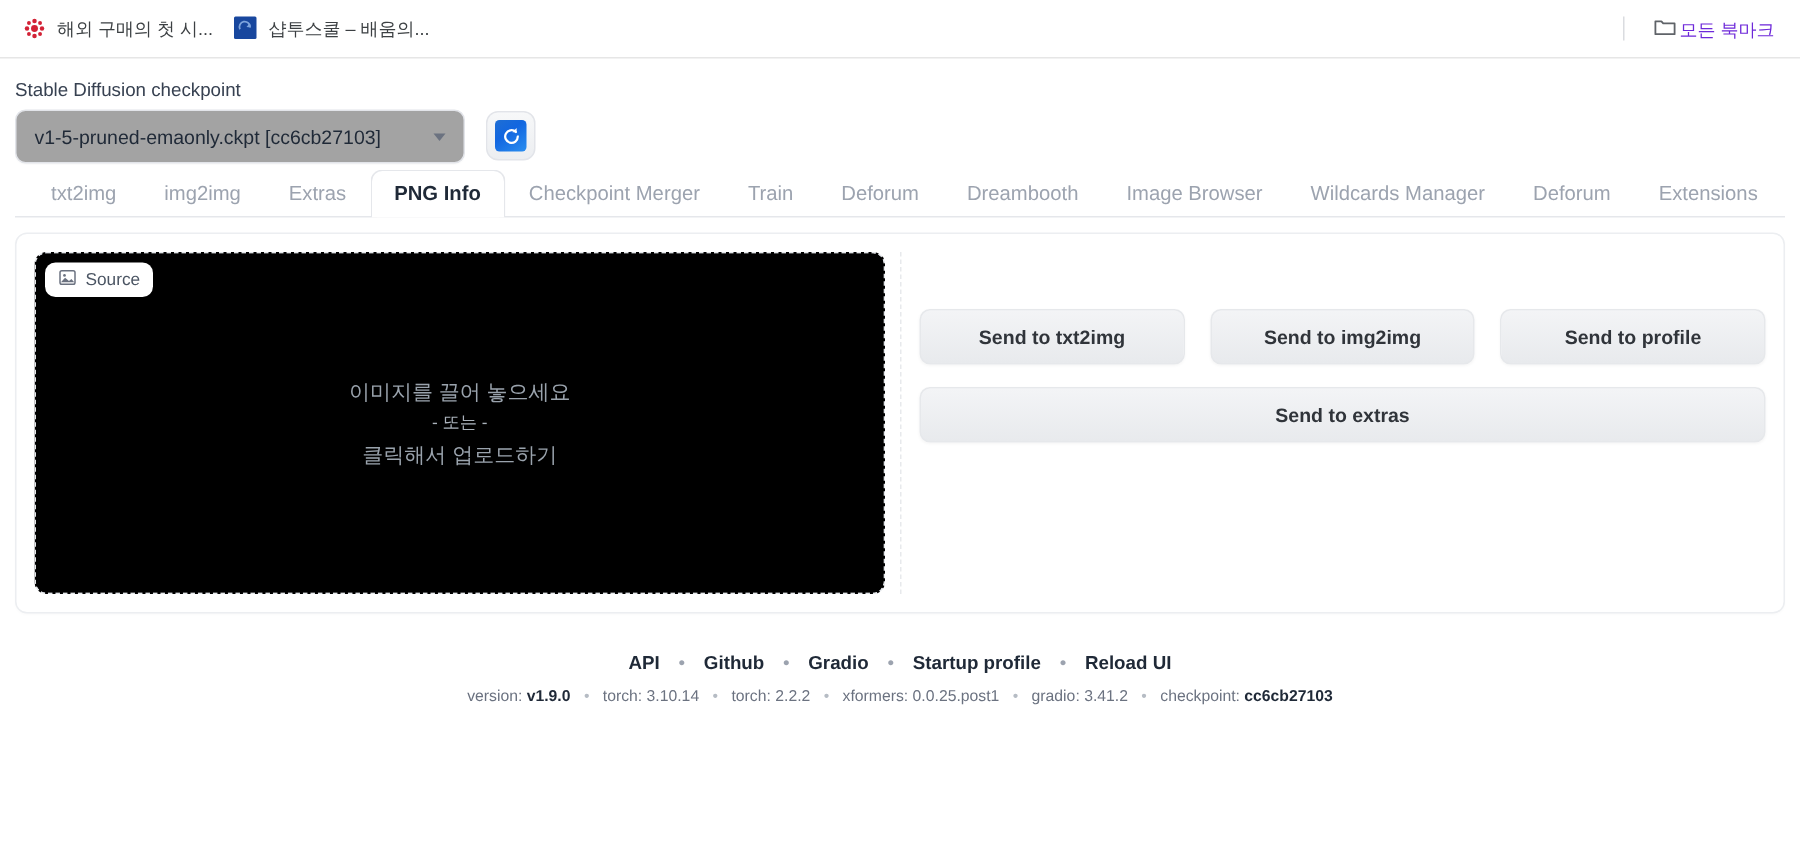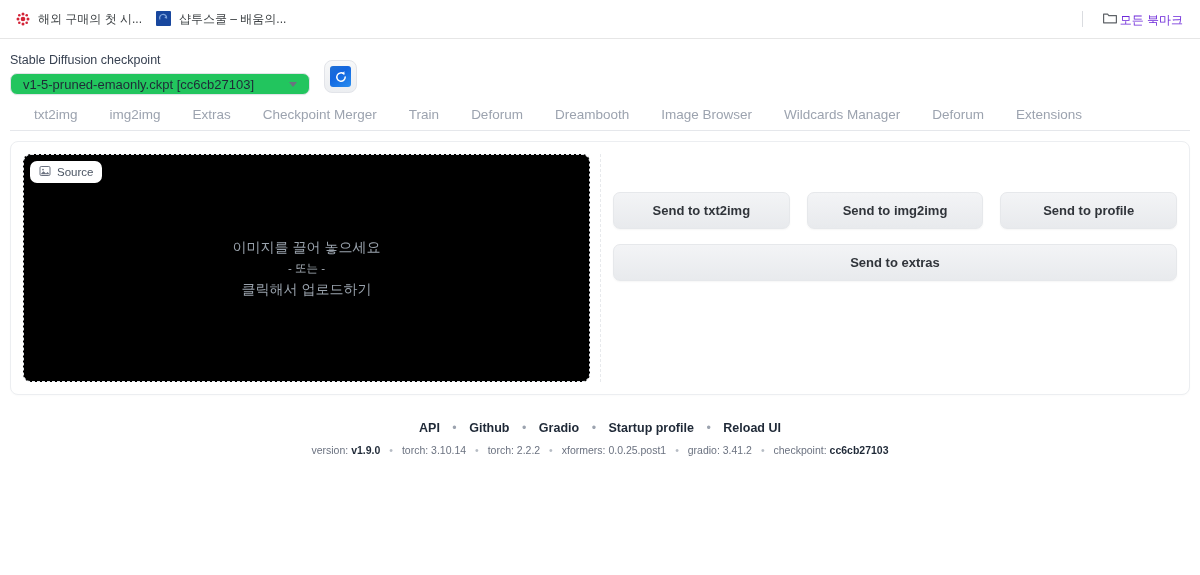--- a/index.html
+++ b/index.html
@@ -69,24 +69,24 @@
     padding-top: 14px;
   }
   .ckpt-block { width: 300px; }
   .ckpt-label {
     font-size: 12.5px;
     color: #374151;
     margin-bottom: 6px;
     display: block;
   }
   .ckpt-select {
-    height: 22px;
+    height: 36px;
     border: 1px solid #e2e4e9;
     border-radius: 7px;
-    background: #22c55e;
+    background: #a3a3a3;
     display: flex;
     align-items: center;
     padding: 0 12px;
     font-size: 13px;
     color: #1f2937;
     position: relative;
     box-shadow: 0 1px 1px rgba(0,0,0,0.02);
   }
   .ckpt-value { flex: 1; overflow: hidden; white-space: nowrap; }
   .caret {
@@ -304,20 +304,21 @@
           <path d="M10.4 1.3 L10.4 4.1 L7.6 4.1 Z" fill="#ffffff"></path>
         </svg>
       </span>
     </div>
   </div>
 
   <div class="tabs">
     <div class="tab">txt2img</div>
     <div class="tab">img2img</div>
     <div class="tab">Extras</div>
+    <div class="tab active">PNG Info</div>
     <div class="tab">Checkpoint Merger</div>
     <div class="tab">Train</div>
     <div class="tab">Deforum</div>
     <div class="tab">Dreambooth</div>
     <div class="tab">Image Browser</div>
     <div class="tab">Wildcards Manager</div>
     <div class="tab">Deforum</div>
     <div class="tab">Extensions</div>
   </div>
 

